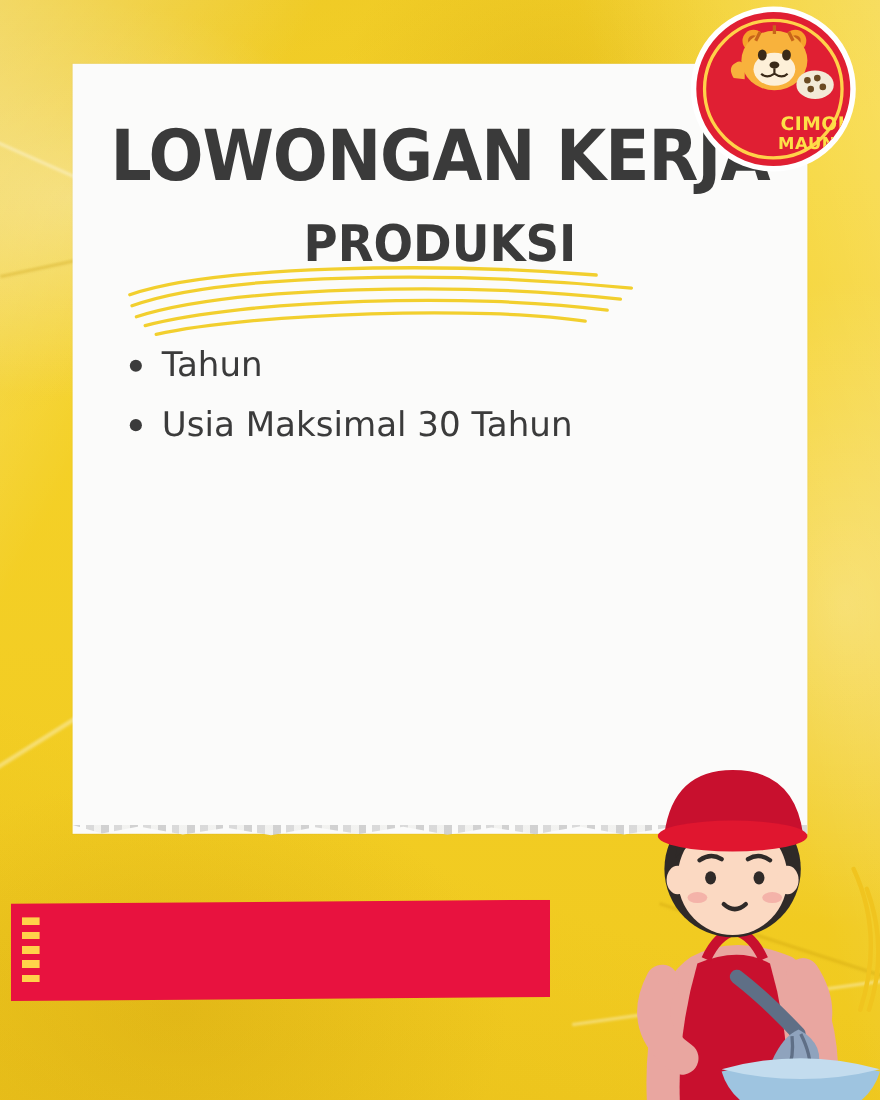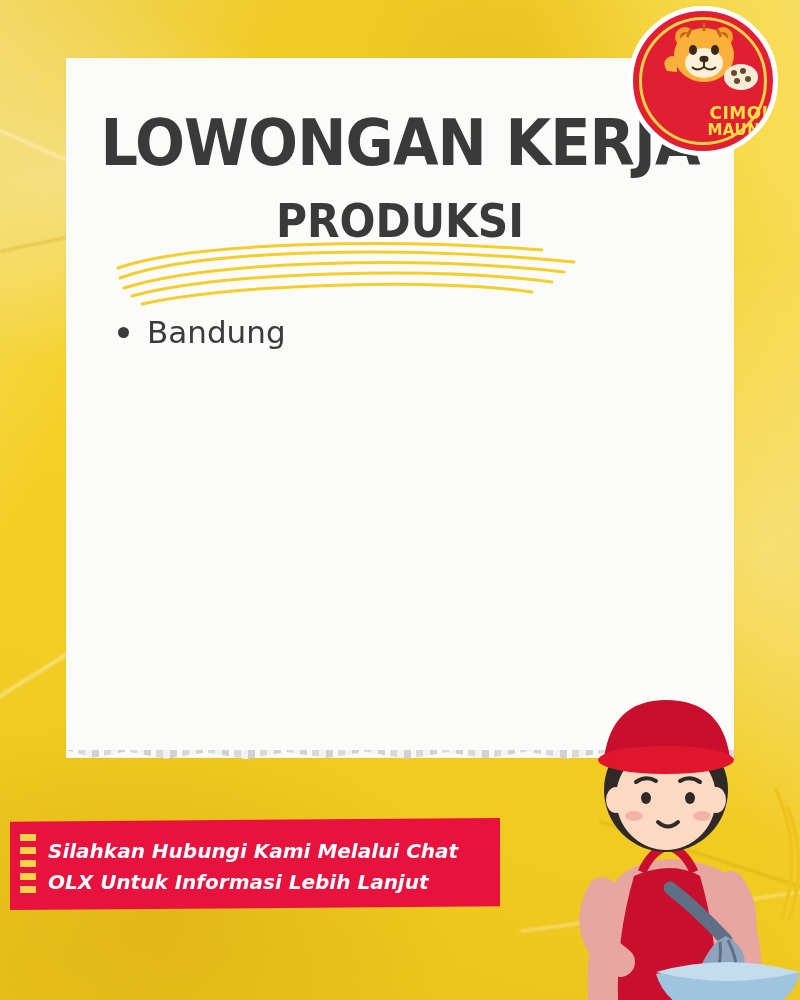--- a/index.html
+++ b/index.html
@@ -220,21 +220,25 @@
       <path d="M12,56 C100,28 310,24 452,40"></path>
       <path d="M20,64 C110,40 320,34 440,50"></path>
       <path d="M30,72 C120,52 330,46 420,60"></path>
       <path d="M6,36 C80,10 280,6 430,18"></path>
     </g>
   </svg>
 
   <div class="bullets">
     <div class="bullet-row">
       <span class="dot"></span>
-      <span class="bullet-text">Bandung</span>
+      <span class="bullet-text">Tahun</span>
+    </div>
+    <div class="bullet-row">
+      <span class="dot"></span>
+      <span class="bullet-text">Usia Maksimal 30 Tahun</span>
     </div>
   </div>
 
   <div class="logo">
     <div class="ring"></div>
     <svg class="tiger" viewBox="0 0 112 80">
       <ellipse cx="34" cy="18" rx="10" ry="10" fill="#f6a22a"></ellipse>
       <ellipse cx="72" cy="18" rx="10" ry="10" fill="#f6a22a"></ellipse>
       <ellipse cx="34" cy="18" rx="5" ry="5" fill="#c8641a"></ellipse>
       <ellipse cx="72" cy="18" rx="5" ry="5" fill="#c8641a"></ellipse>
@@ -294,18 +298,14 @@
     <path d="M196,300 q-30,-32 -56,-52" stroke="#5f6f86" stroke-width="13" fill="none" stroke-linecap="round"></path>
     <path d="M196,296 q26,14 16,40 q-24,10 -40,-12 q10,-22 24,-28 z" fill="#8fa3bd"></path>
     <path d="M198,300 q10,20 8,34 M190,302 q2,20 -4,30" stroke="#5f6f86" stroke-width="3" fill="none"></path>
 
     <path d="M126,334 q72,-18 144,0 q-12,40 -72,46 q-60,-6 -72,-46 z" fill="#9ec4e0"></path>
     <path d="M126,332 q72,-20 144,0 q-72,18 -144,0 z" fill="#c3dcee"></path>
   </svg>
 
   <div class="ribbon"></div>
   <div class="ribbon-stripes"></div>
-  <div class="ribbon-text">
-    <div>Silahkan Hubungi Kami Melalui Chat</div>
-    <div>OLX Untuk Informasi Lebih Lanjut</div>
-  </div>
 
 </div>
 
 </body></html>

